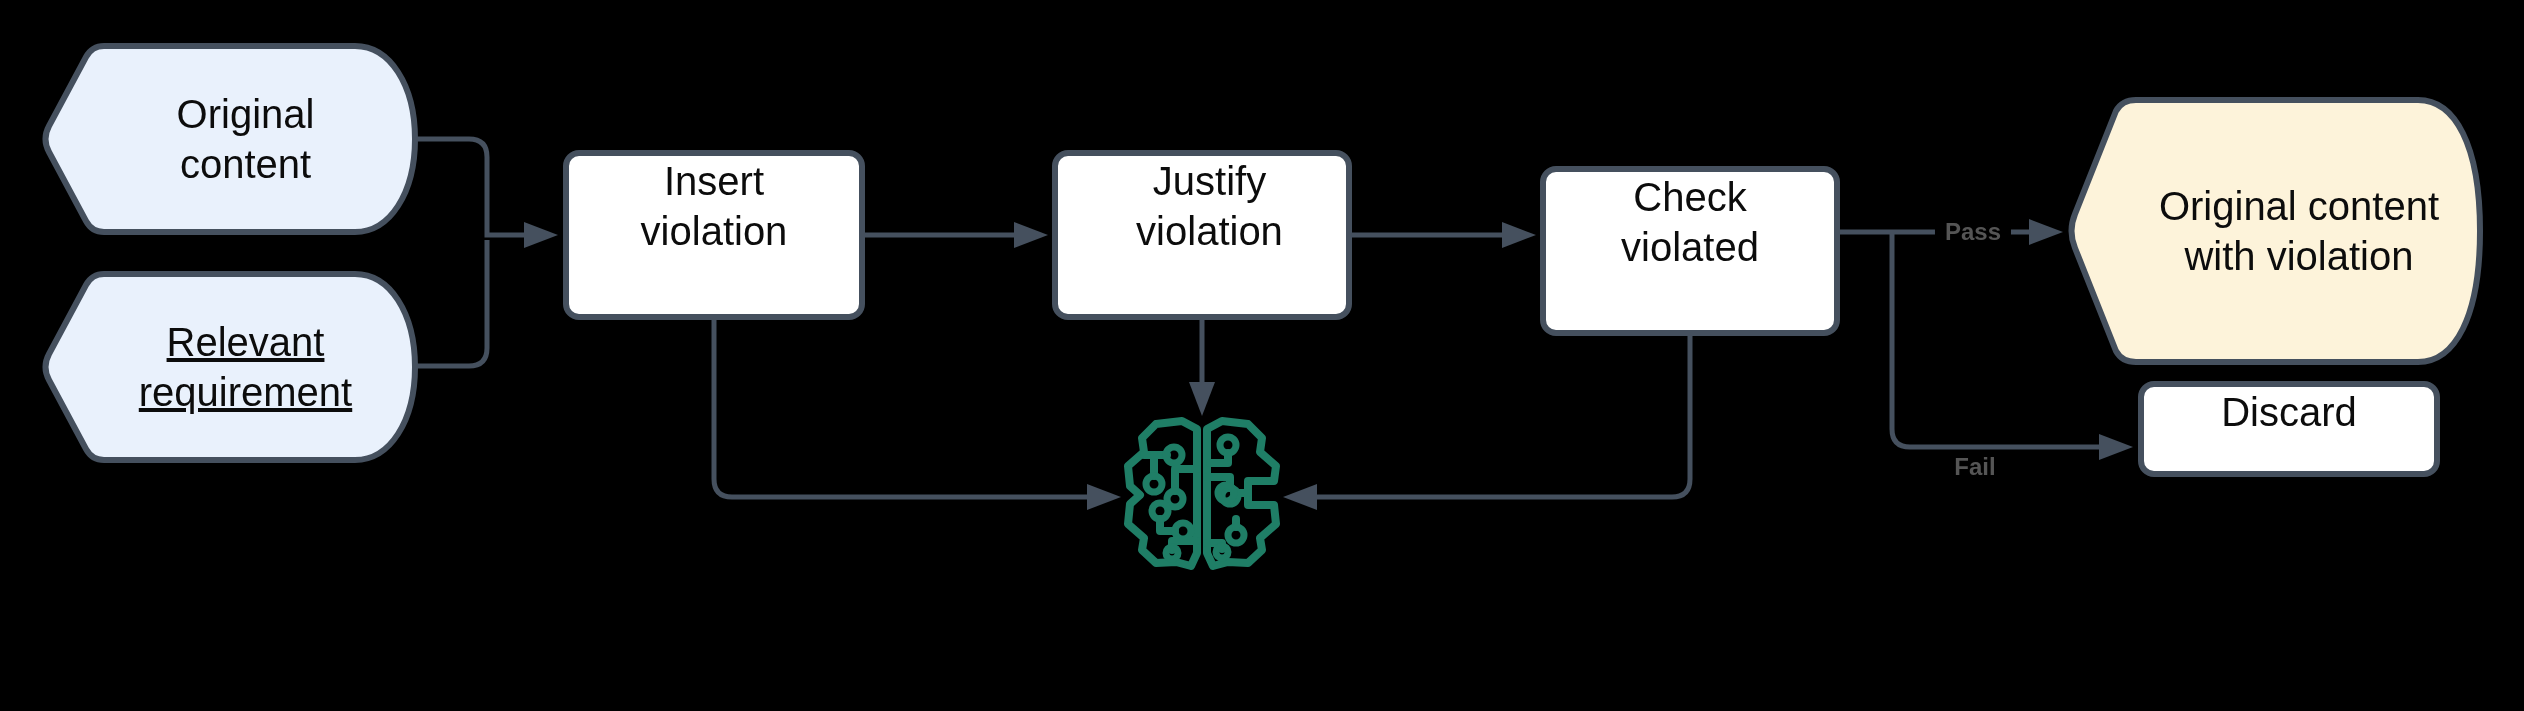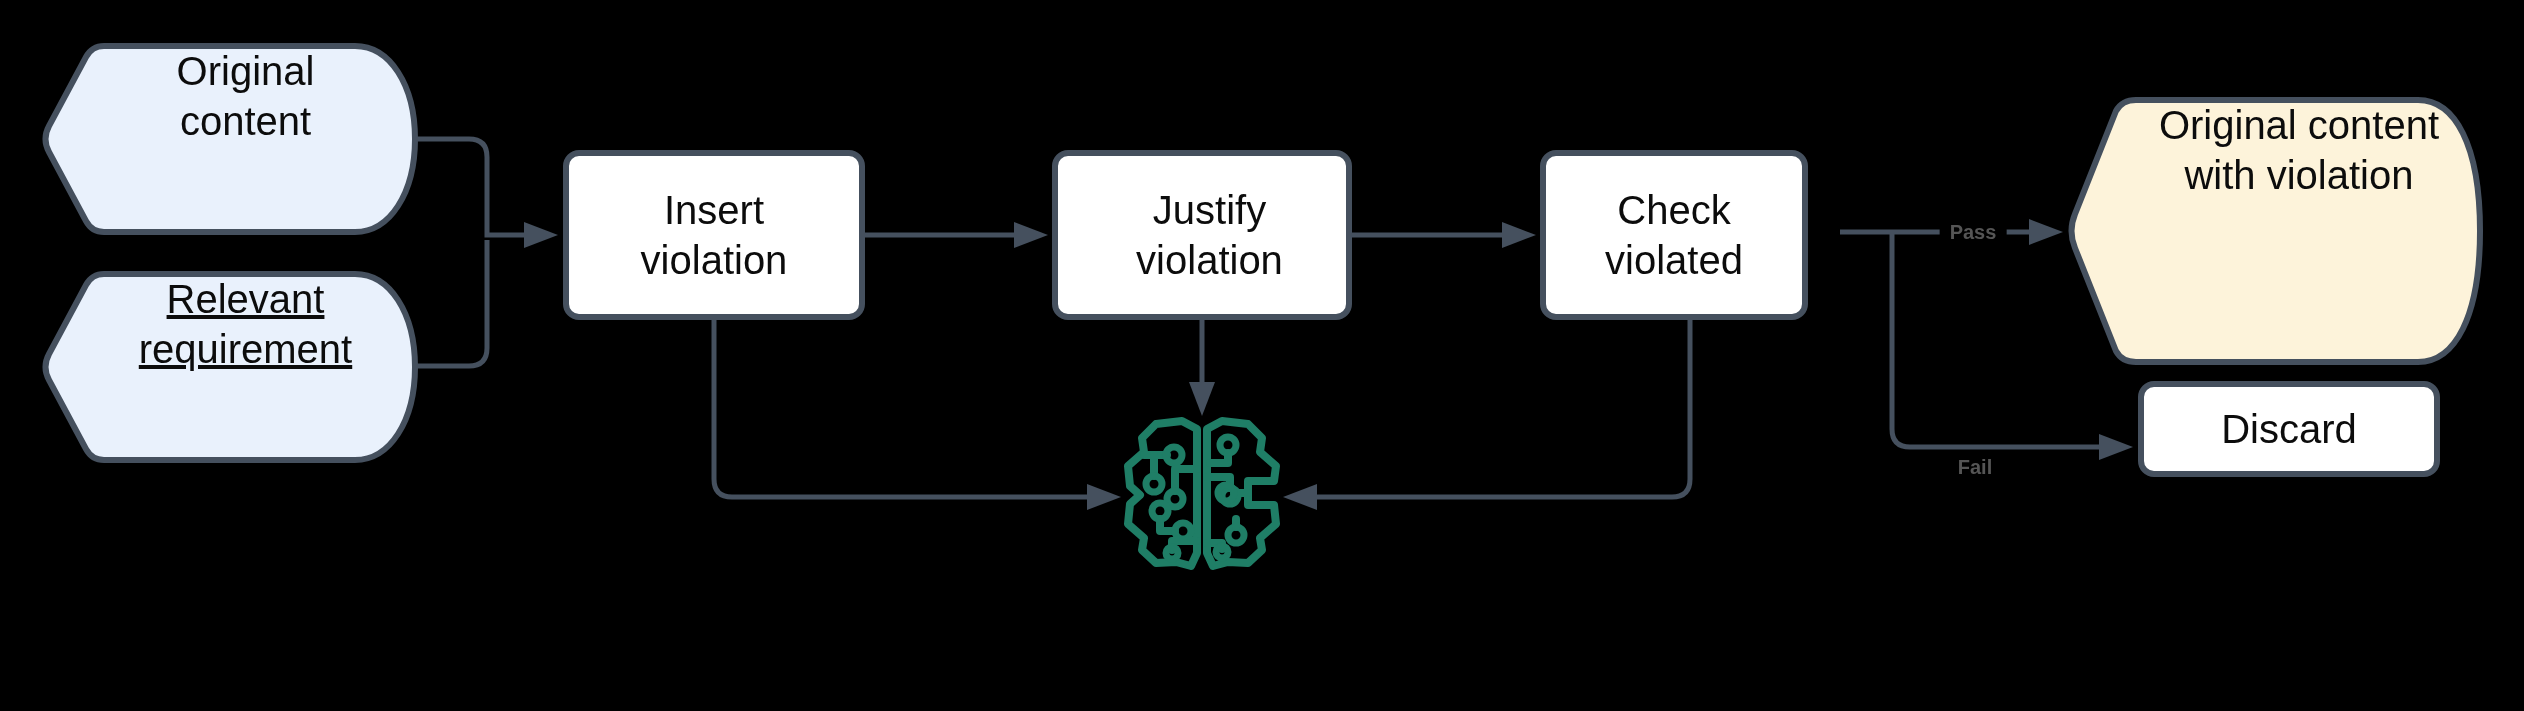--- a/index.html
+++ b/index.html
@@ -24,45 +24,44 @@
   .brain-node  { fill: none; stroke: var(--brain-green, #1f7e66); stroke-width: 7; }
 
   
   .rect-node {
     position: absolute;
     box-sizing: border-box;
     background: var(--node-white, #ffffff);
     border: 6px solid var(--stroke, #45505e);
     border-radius: 16px;
     display: flex;
-    align-items: center;
     justify-content: center;
   }
 
   
   .node-label {
     position: absolute;
     display: flex;
-    align-items: flex-start;
+    align-items: center;
     justify-content: center;
     text-align: center;
     color: var(--text, #0c0c0c);
     font-size: 40px;
     line-height: 1.26;
     font-weight: 400;
   }
   .node-label .inner { display: inline-block; }
   .rect-node .inner  { text-align: center; font-size: 40px; line-height: 1.26; color: var(--text, #0c0c0c); }
 
   .edge-label {
     position: absolute;
     transform: translate(-50%, -50%);
     background: var(--bg, #000000);
     color: var(--edge-label-color, #555555);
-    font-size: 20px;
+    font-size: 24px;
     font-weight: 700;
     padding: 2px 10px;
     white-space: nowrap;
   }
 </style>
 </head>
 <body>
 
 <div class="canvas" style="--bg: #000000; --stroke: #45505e; --node-blue: #e9f1fc; --node-cream: #fdf3da; --node-white: #ffffff; --text: #0c0c0c; --edge-label-color: #555555; --brain-green: #1f7e66;">
 
@@ -147,21 +146,21 @@
   </svg>
 
   <div class="rect-node" style="left:563px; top:150px; width:302px; height:170px;">
     <div class="inner" style="max-width:210px;">Insert violation</div>
   </div>
 
   <div class="rect-node" style="left:1052px; top:150px; width:300px; height:170px;padding-left:15px;">
     <div class="inner" style="max-width:210px;">Justify violation</div>
   </div>
 
-  <div class="rect-node" style="left:1540px; top:150px; width:268px; height:170px;">
+  <div class="rect-node" style="left:1540px; top:166px; width:300px; height:170px;">
     <div class="inner" style="max-width:210px;">Check violated</div>
   </div>
 
   <div class="rect-node" style="left:2138px; top:381px; width:302px; height:96px;">
     <div class="inner">Discard</div>
   </div>
 
   <div class="node-label" style="left:42px; top:46px; width:373px; height:186px; padding-left:34px; box-sizing:border-box;">
     <div class="inner" style="max-width:250px;">Original content</div>
   </div>

